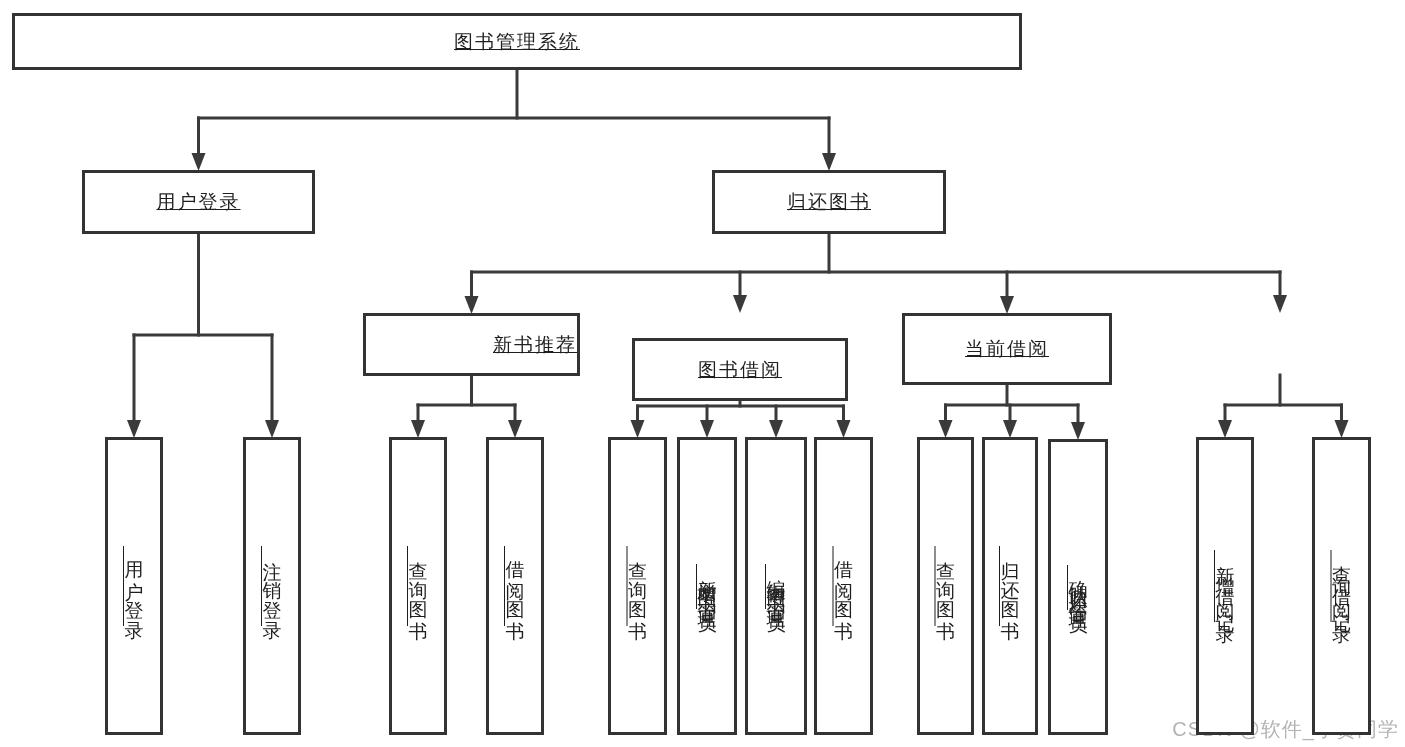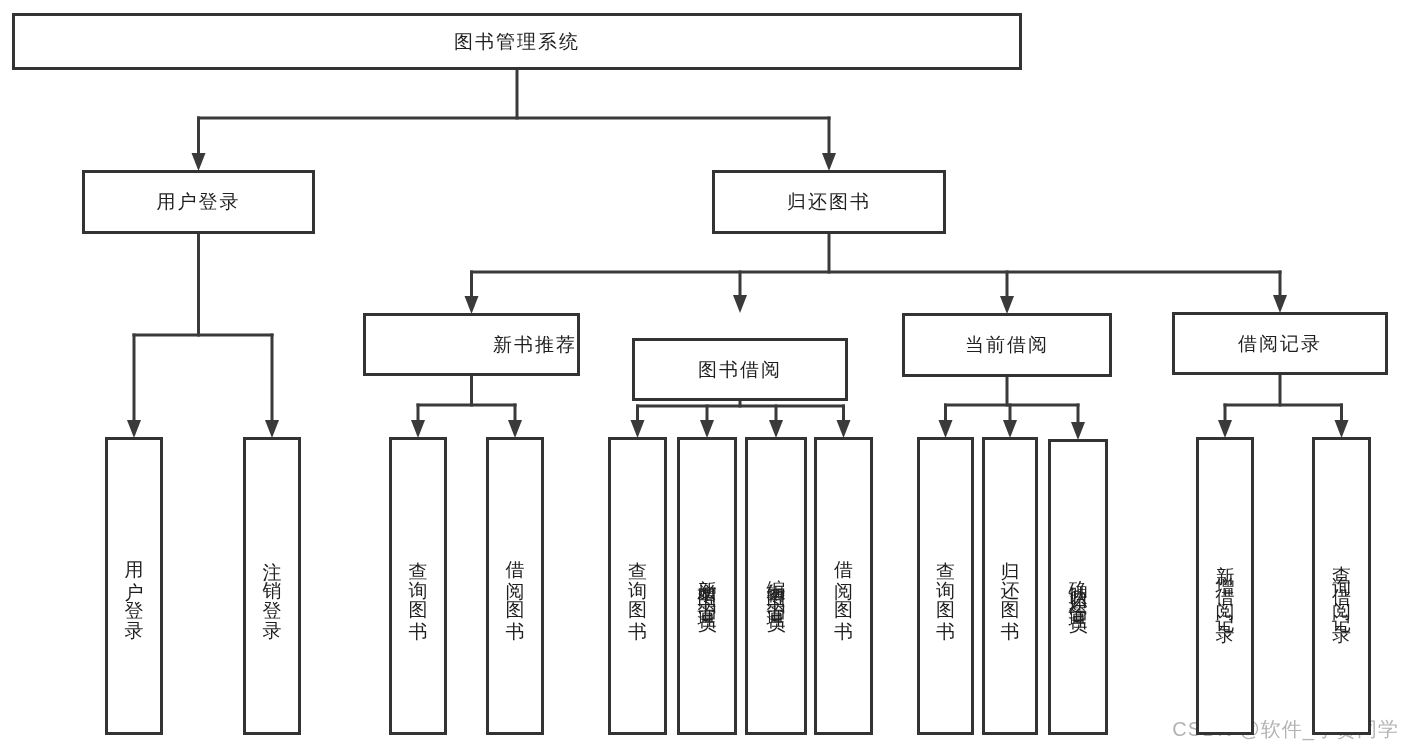--- a/index.html
+++ b/index.html
@@ -21,20 +21,21 @@
     border:3px solid #333333;
     display:flex;
     align-items:center;
     justify-content:center;
     color:#1f1f1f;
   }
   .node .lbl{
     font-size:19px;
     letter-spacing:2px;
     white-space:nowrap;
+    text-decoration:underline;
   }
   .node.v .lbl{
     writing-mode:vertical-rl;
     text-orientation:mixed;
     white-space:normal;
   }
   #watermark{
     position:absolute;
     right:6px;
     bottom:4px;
@@ -124,25 +125,22 @@
     </div>
     <div class="node" style="left: 712px; top: 170px; width: 234px; height: 64px; border-color: rgb(51, 51, 51);">
       <span class="lbl">归还图书</span>
     </div>
     <div class="node" style="left: 363px; top: 313px; width: 217px; height: 63px; border-color: rgb(51, 51, 51); justify-content: flex-end;">
       <span class="lbl">新书推荐</span>
     </div>
     <div class="node" style="left: 632px; top: 312px; width: 216px; height: 63px; border-color: rgb(51, 51, 51); margin-top: 26px;">
       <span class="lbl">图书借阅</span>
     </div>
-    <div class="node" style="left: 902px; top: 313px; width: 210px; height: 64px; border-color: rgb(51, 51, 51);">
+    <div class="node" style="left: 902px; top: 313px; width: 210px; height: 72px; border-color: rgb(51, 51, 51);">
       <span class="lbl">当前借阅</span>
-    </div>
-    <div class="node" style="left: 1172px; top: 312px; width: 216px; height: 63px; border-color: rgb(51, 51, 51);">
-      <span class="lbl">借阅记录</span>
     </div>
     <div class="node v" style="left: 105px; top: 437px; width: 58px; height: 298px; border-color: rgb(51, 51, 51);">
       <span class="lbl" style="letter-spacing: 20px;">用户登录</span>
     </div>
     <div class="node v" style="left: 243px; top: 437px; width: 58px; height: 298px; border-color: rgb(51, 51, 51);">
       <span class="lbl" style="letter-spacing: 20px;">注销登录</span>
     </div>
     <div class="node v" style="left: 389px; top: 437px; width: 58px; height: 298px; border-color: rgb(51, 51, 51);">
       <span class="lbl" style="letter-spacing: 20px;">查询图书</span>
     </div>

